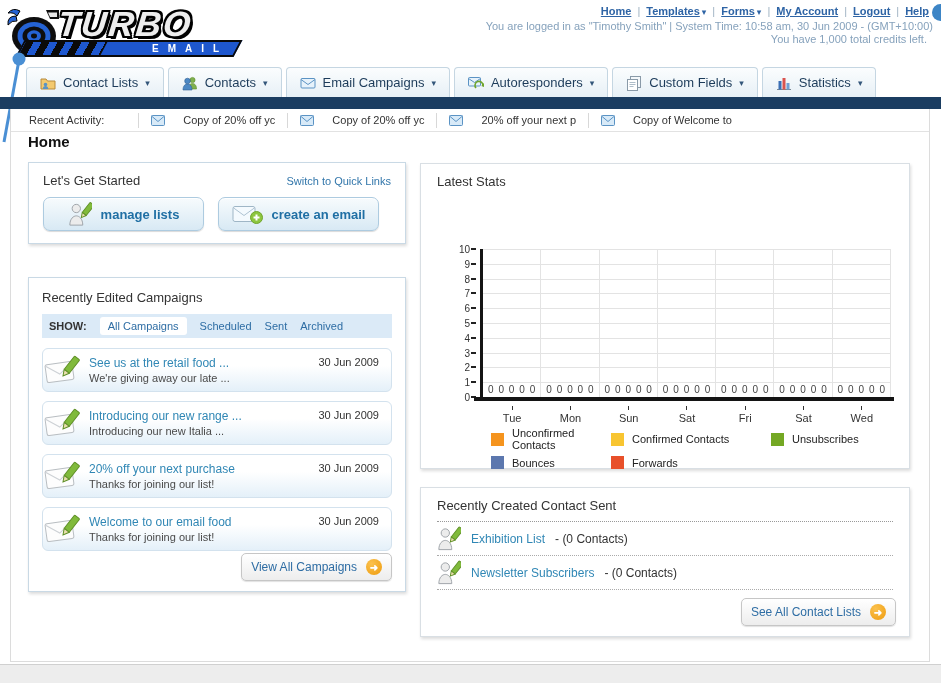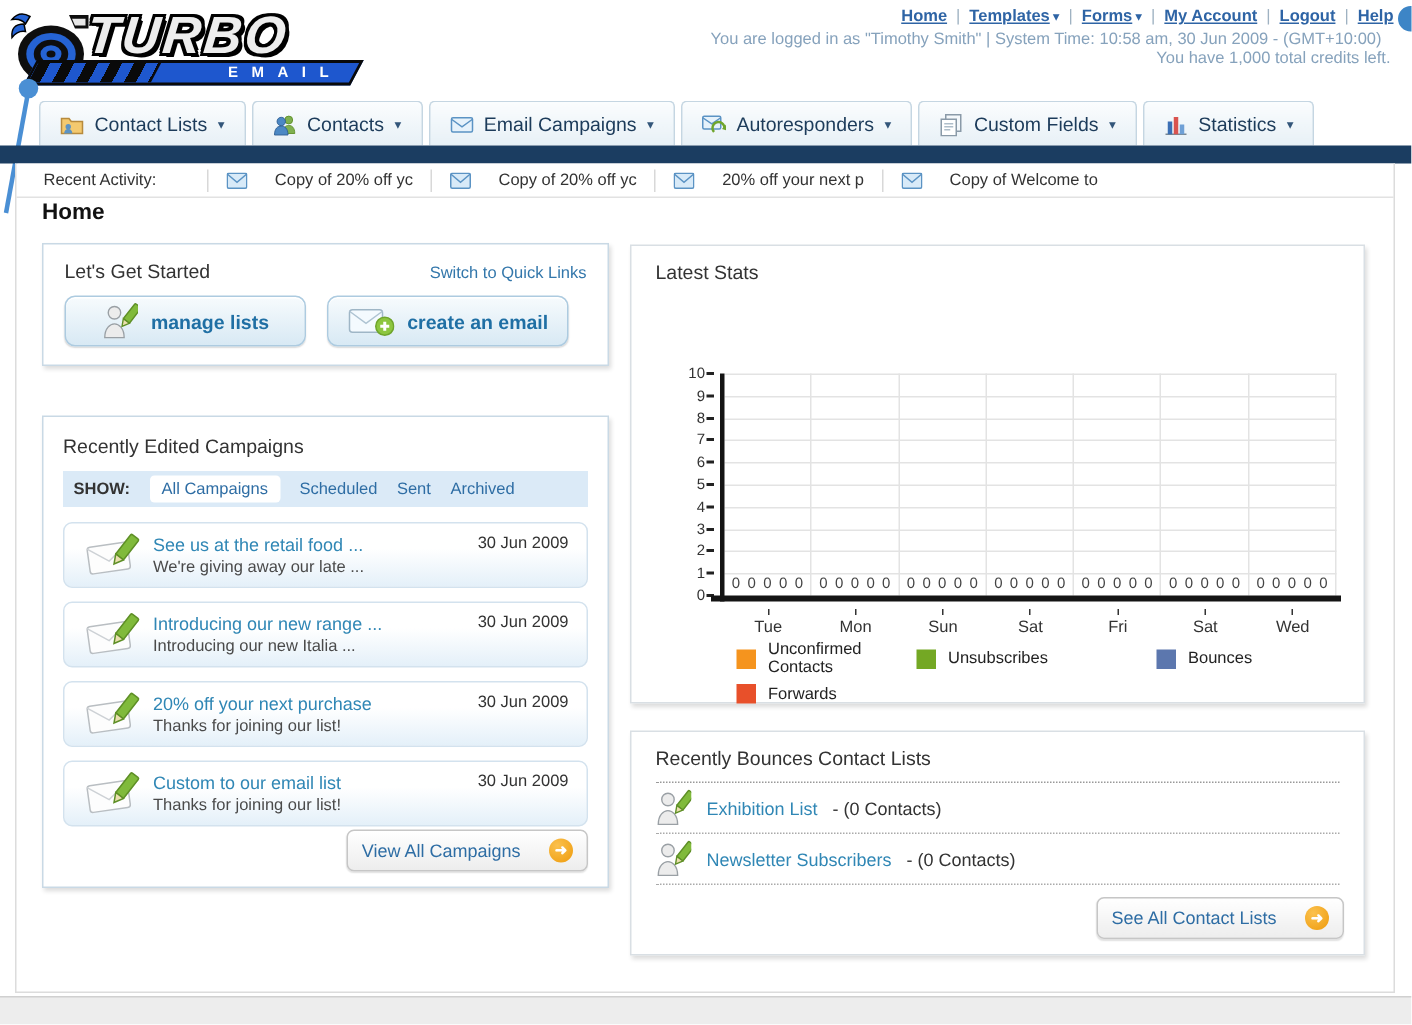--- a/index.html
+++ b/index.html
@@ -6,21 +6,21 @@
   html,body { background:#fff; }
   body { font-family:"Liberation Sans", sans-serif; width:941px; height:683px; position:relative; overflow:hidden; }
   .page { position:absolute; inset:0; background:#fff; }
 
   
   .top-links { position:absolute; top:5px; right:12px; font-size:11px; color:#8899AA; white-space:nowrap; }
   .top-links a { color:#2E64A5; text-decoration:underline; cursor:pointer; font-weight:bold; }
   .top-links .sep { color:#9FB2C2; margin:0 6px; }
   .top-links .caret { color:#2E64A5; font-size:9px; margin-left:2px; }
   .help-bubble { position:absolute; top:4px; right:-8px; width:17px; height:17px; border-radius:50%; background:#3D85C6; }
-  .login-line { position:absolute; top:20px; right:20px; font-size:11px; color:#86A2BC; }
+  .login-line { position:absolute; top:20px; right:8px; font-size:11px; color:#86A2BC; }
   .credits-line { position:absolute; top:33px; right:14px; font-size:11px; color:#86A2BC; }
 
   
   .logo { position:absolute; left:6px; top:2px; width:250px; height:62px; }
   .logo-swirl { position:absolute; left:0; top:4px; }
   .logo-text { position:absolute; left:52px; top:2px; }
   .turbo-word { display:inline-block; font-style:italic; font-weight:900; font-size:35px; letter-spacing:2px; color:#EDEDED; transform:skewX(-6deg);
     text-shadow:-2px 0 #000,0 -2px #000,2px 0 #000,0 2px #000,-2px -2px #000,2px 2px #000,-2px 2px #000,2px -2px #000,3px 3px 0 #000; }
   .email-banner { position:relative; margin:-4px 0 0 -38px; width:218px; height:17px; background:#1E57CE; border:2px solid #0A0A0A; transform:skewX(-28deg); overflow:hidden; }
   .email-stripes { position:absolute; left:0; top:0; bottom:0; width:82px; background:repeating-linear-gradient(90deg,#0A0A0A 0 8px,#1E57CE 8px 16px); }
@@ -57,27 +57,27 @@
     background:linear-gradient(#F7FBFD,#D8E9F4); border:1px solid #ADCBE0; border-radius:7px; box-shadow:0 1px 1px rgba(0,0,0,.15), inset 0 1px 0 #fff;
     font-size:13px; font-weight:bold; color:#1F6FA4;text-align:center; }
 
   
   .camp-panel { left:28px; top:277px; width:378px; height:315px; padding:12px 13px; }
   .show-bar { margin-top:9px; background:#DBEAF7; height:24px; display:flex; align-items:center; gap:13px; padding:0 7px; font-size:11px; }
   .show-label { font-weight:bold; color:#333; }
   .show-filter { color:#2E6DA4; cursor:pointer; }
   .show-filter.active { background:#fff; border-radius:3px; padding:3px 8px; }
   .camp-list { margin-top:10px; }
-  .camp-item { position:relative; height:44px; margin-bottom:9px; display:flex; align-items:center; padding:0 13px; cursor:pointer;
+  .camp-item { position:relative; height:44px; margin-bottom:9px; display:flex; align-items:center; padding:0 0; cursor:pointer;
     border:1px solid #D3E2EE; border-radius:6px; background:linear-gradient(#FFFFFF 40%,#E4F0F9); }
   .camp-ic { width:38px; height:32px; margin-right:8px; flex:none; }
   .camp-title { font-size:12px; color:#3087B5; cursor:pointer; }
   .camp-sub { font-size:11px; color:#4A4A4A; margin-top:2px; }
   .camp-date { position:absolute; right:12px; top:7px; font-size:11px; color:#333; }
-  .btn-more { position:absolute; right:13px; bottom:10px; display:flex; align-items:center; gap:19px; padding:5px 9px; cursor:pointer;
+  .btn-more { position:absolute; right:13px; bottom:10px; display:flex; align-items:center; gap:9px; padding:5px 9px; cursor:pointer;
     background:linear-gradient(#FFFFFF,#EDEDED); border:1px solid #C6C6C6; border-radius:5px; font-size:12px; color:#2E6DA4; box-shadow:0 1px 1px rgba(0,0,0,.12); }
   .orange-circle { width:16px; height:16px; border-radius:50%; background:radial-gradient(circle at 35% 30%,#FBC14E,#EE9B0C); color:#fff; font-size:10px; font-weight:bold; display:flex; align-items:center; justify-content:center; }
 
   
   .stats-panel { left:420px; top:163px; width:490px; height:306px; padding:10px 16px; border-color:#D9DFE4; }
   .stats-select { margin-top:7px; position:relative; height:21px; border:1px solid #9BA7B1; background:#fff; font-size:11px; color:#222; display:flex; align-items:center; padding:0 18px 0 6px; cursor:pointer; }
   .stats-select .sel-caret { position:absolute; right:5px; top:4px; font-size:9px; color:#222; }
   .chart { position:absolute; left:16px; top:85px; right:16px; height:200px; }
   .ch-ylabels { position:absolute; left:0; top:0; width:42px; height:148px; }
   .ylab { position:absolute; right:9px; width:30px; text-align:right; font-size:10px; color:#333; }
@@ -346,21 +346,21 @@
           <div class="camp-title">20% off your next purchase</div>
           <div class="camp-sub">Thanks for joining our list!</div>
         </div>
         <span class="camp-date">30 Jun 2009</span>
       </div>
       <div class="camp-item">
         <svg class="camp-ic">
             <use href="#sym-env-edit"></use>
           </svg>
         <div>
-          <div class="camp-title">Custom to our email list</div>
+          <div class="camp-title">Welcome to our email food</div>
           <div class="camp-sub">Thanks for joining our list!</div>
         </div>
         <span class="camp-date">30 Jun 2009</span>
       </div>
     </div>
     <div class="btn-more">
       <span>View All Campaigns</span>
       <span class="orange-circle">➜</span>
     </div>
   </div>
@@ -481,37 +481,41 @@
           <div class="xlab">Fri</div>
           <div class="xlab">Sat</div>
           <div class="xlab">Wed</div>
         </div>
       <div class="ch-legend" id="ch-legend">
           <div class="lg-item">
             <span class="lg-sq" style="background: rgb(245, 148, 30);"></span>
             <span>Unconfirmed Contacts</span>
           </div>
           <div class="lg-item">
+            <span class="lg-sq" style="background: rgb(248, 197, 49);"></span>
+            <span>Confirmed Contacts</span>
+          </div>
+          <div class="lg-item">
             <span class="lg-sq" style="background: rgb(116, 168, 36);"></span>
             <span>Unsubscribes</span>
           </div>
           <div class="lg-item">
             <span class="lg-sq" style="background: rgb(92, 119, 174);"></span>
             <span>Bounces</span>
           </div>
           <div class="lg-item">
             <span class="lg-sq" style="background: rgb(232, 80, 42);"></span>
             <span>Forwards</span>
           </div>
         </div>
     </div>
   </div>
 
   <div class="panel cl-panel">
-    <div class="panel-title">Recently Bounces Contact Lists</div>
+    <div class="panel-title">Recently Created Contact Sent</div>
     <div class="dotted"></div>
     <div class="cl-item">
       <svg class="cl-ic">
           <use href="#sym-person-edit"></use>
         </svg>
       <span class="cl-name">Exhibition List</span>
       <span class="cl-detail">- (0 Contacts)</span>
     </div>
     <div class="cl-item">
       <svg class="cl-ic">

